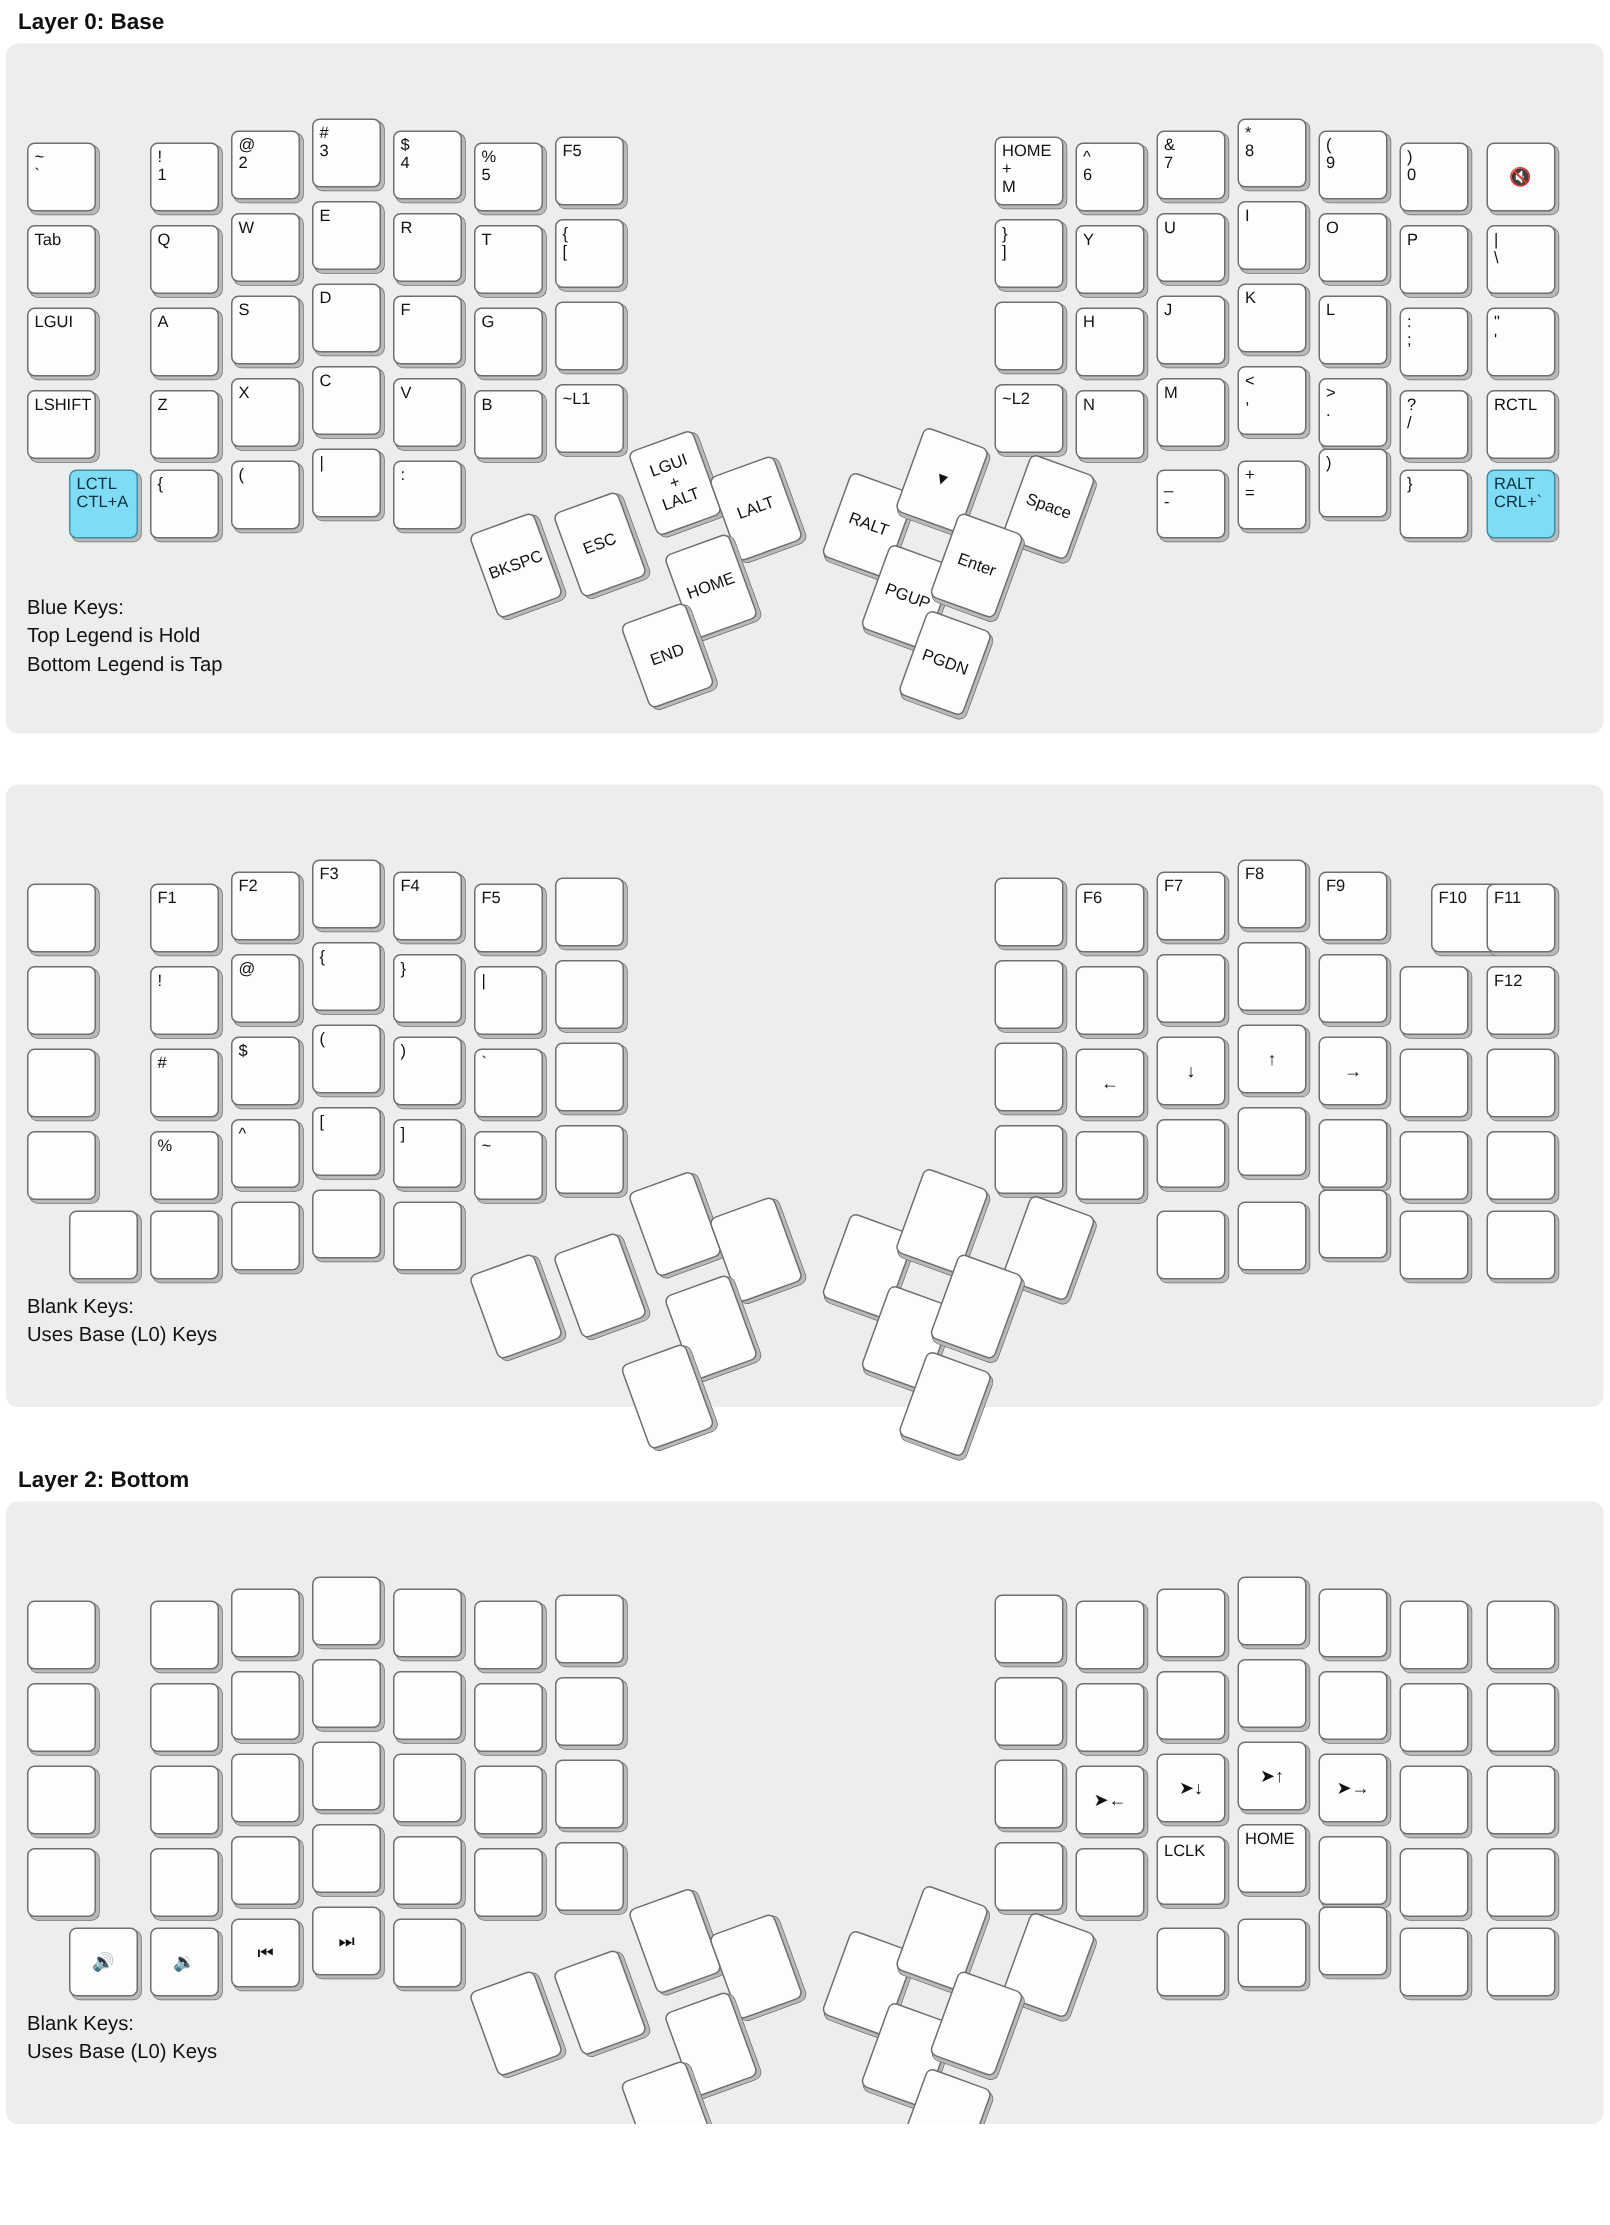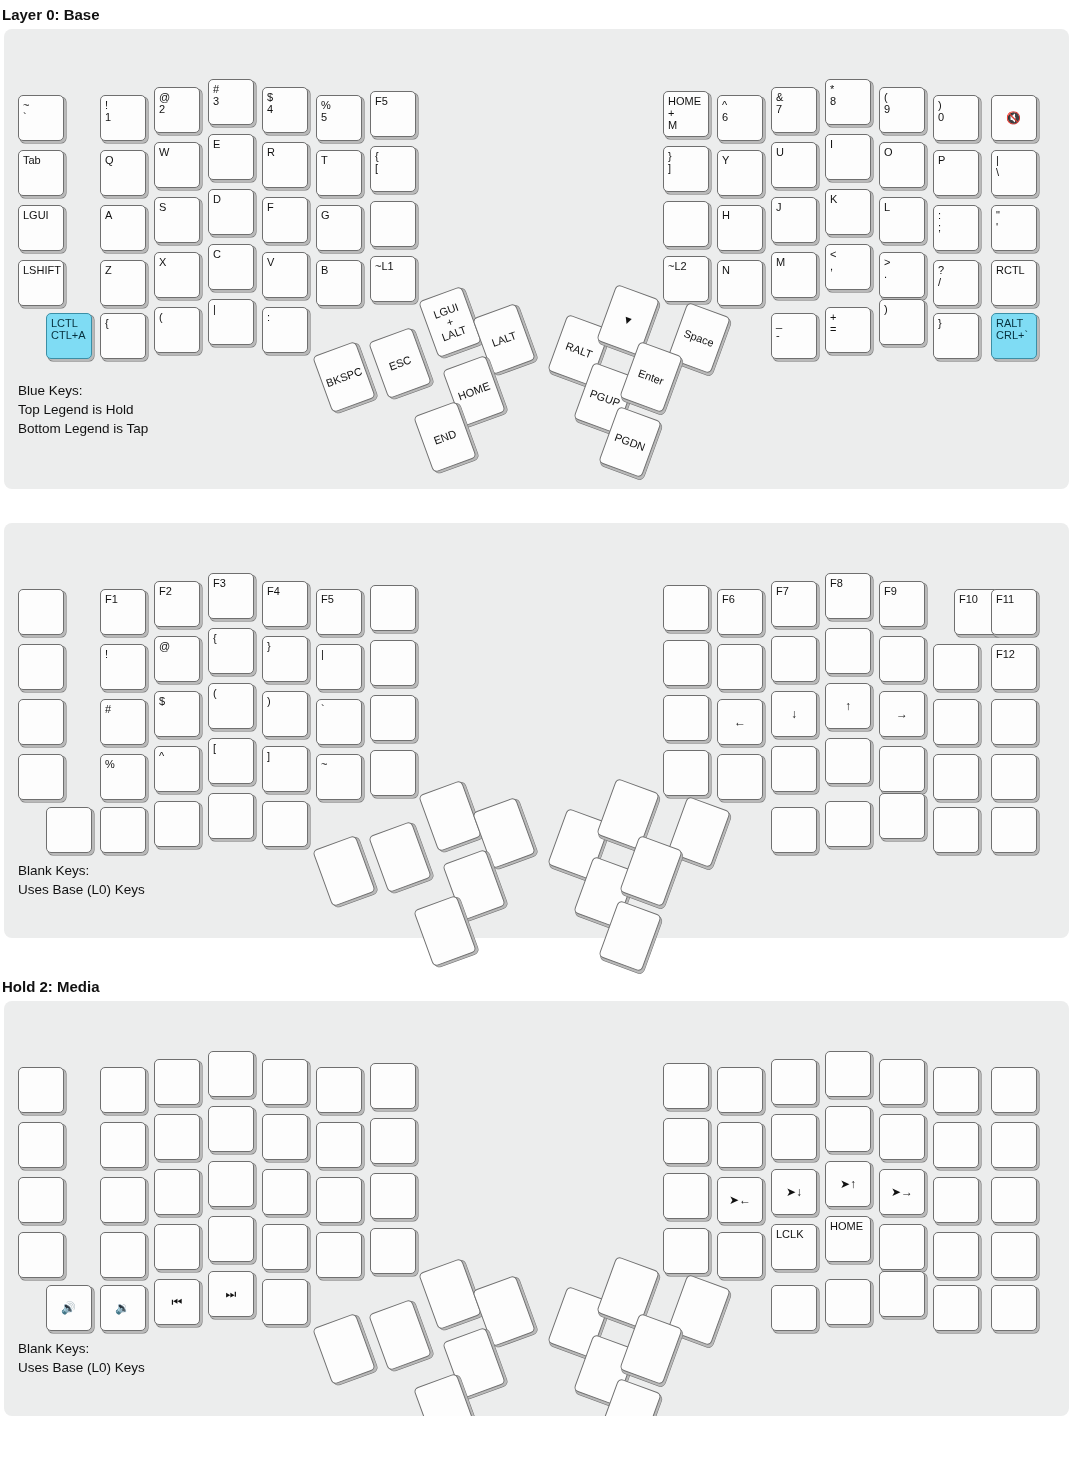--- a/index.html
+++ b/index.html
@@ -1,18 +1,18 @@
 <!DOCTYPE html>
 <html><head>
 <meta charset="utf-8">
 <style>
   html,body{margin:0;padding:0;background:#fff;}
   body{font-family:"Liberation Sans",sans-serif;width:1073px;}
   .wrap{position:relative;width:1073px;}
-  .layer-title{font-size:15px;color:#111;margin:0;padding:6px 4px 6px 2px;}
+  .layer-title{font-size:15px;color:#111;margin:0;padding:6px 4px 6px 12px;}
   .panel{position:relative;background:#eceded;border-radius:8px;width:1065px;margin:0 4px;}
   .p0{height:460px;}
   .p1{height:415px;}
   .p2{height:415px;}
   .spacer{height:34px;}
   .key{
     position:absolute;
     box-sizing:border-box;
     background:#fdfdfd;
     border:1px solid #6f6f6f;
@@ -41,21 +41,21 @@
   .thumb .ctr{font-size:11px;}
   .note{position:absolute;font-size:13.5px;color:#111;line-height:19px;white-space:pre;}
 </style>
 </head>
 <body>
 
 <div class="wrap">
 
   <h2 class="layer-title">Layer 0: Base</h2>
   <div class="panel p0" id="panel0">
-    <div class="note" style="left:14px; top:352px;">Blue Keys:
+    <div class="note" style="left:14px; top:366px;">Blue Keys:
 Top Legend is Hold
 Bottom Legend is Tap</div>
   <div class="key" style="left: 14px; top: 66px;">
         <span class="lg l1">~</span>
         <span class="lg l2">`</span>
       </div>
       <div class="key" style="left: 96px; top: 66px;">
         <span class="lg l1">!</span>
         <span class="lg l2">1</span>
       </div>
@@ -452,21 +452,21 @@
       <div class="key thumb" style="left: 552px; top: 291px; transform: rotate(20deg);"></div>
       <div class="key thumb" style="left: 601px; top: 261px; transform: rotate(20deg);"></div>
       <div class="key thumb" style="left: 672px; top: 279px; transform: rotate(20deg);"></div>
       <div class="key thumb" style="left: 578px; top: 339px; transform: rotate(20deg);"></div>
       <div class="key thumb" style="left: 624px; top: 318px; transform: rotate(20deg);"></div>
       <div class="key thumb" style="left: 603px; top: 383px; transform: rotate(20deg);"></div>
     </div>
 
   <div class="spacer"></div>
 
-  <h2 class="layer-title">Hold 2: Media</h2>
+  <h2 class="layer-title">Layer 2: Bottom</h2>
   <div class="panel p2" id="panel2">
     <div class="note" style="left:14px; top:338px;">Blank Keys:
 Uses Base (L0) Keys</div>
   <div class="key" style="left: 14px; top: 66px;"></div>
       <div class="key" style="left: 96px; top: 66px;"></div>
       <div class="key" style="left: 150px; top: 58px;"></div>
       <div class="key" style="left: 204px; top: 50px;"></div>
       <div class="key" style="left: 258px; top: 58px;"></div>
       <div class="key" style="left: 312px; top: 66px;"></div>
       <div class="key" style="left: 366px; top: 62px;"></div>

